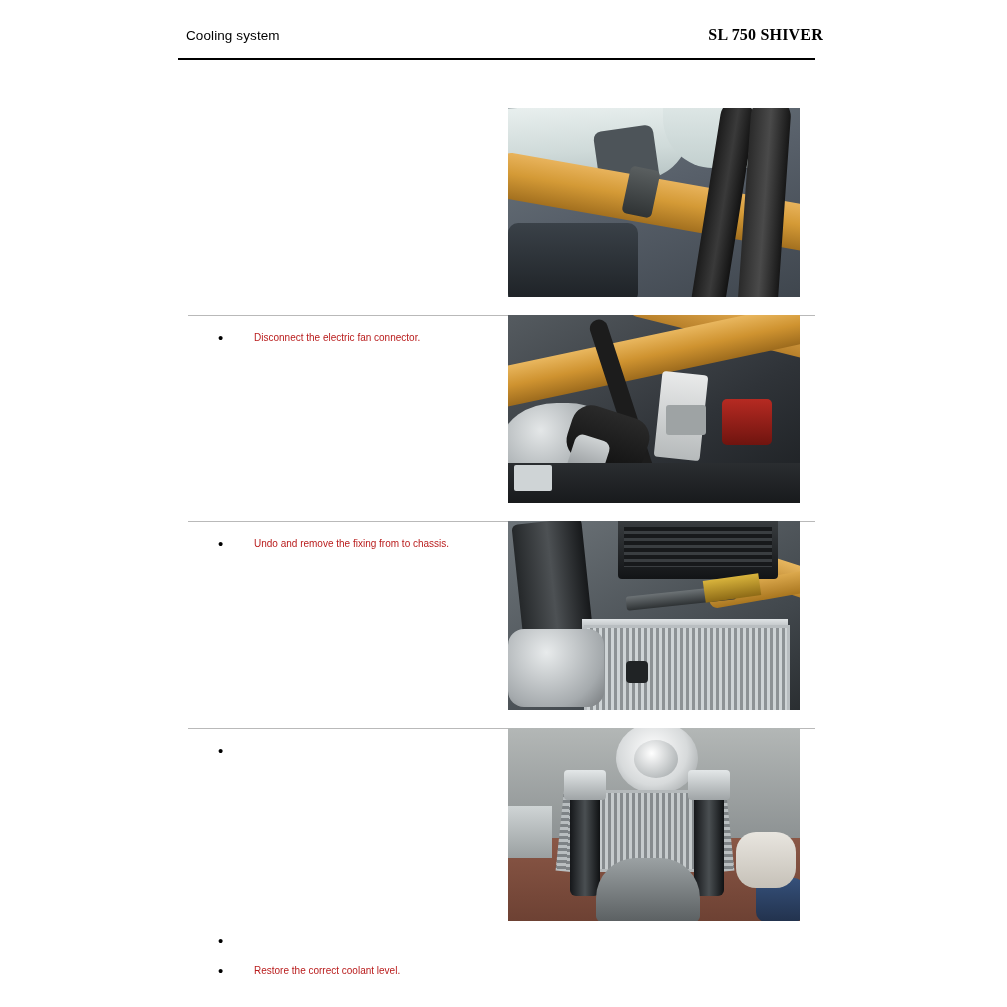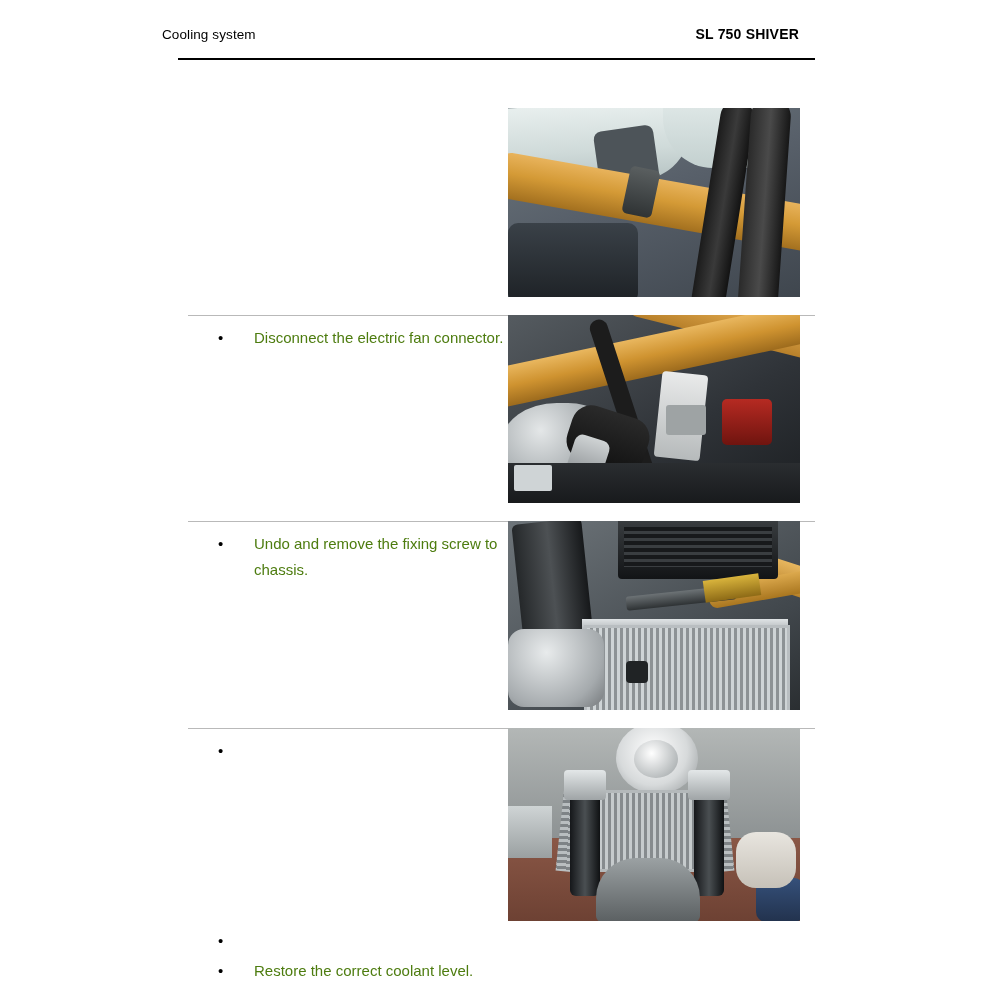--- a/index.html
+++ b/index.html
@@ -18,38 +18,39 @@
   .page {
     position: relative;
     width: 1007px;
     height: 1007px;
     background: #ffffff;
   }
 
   
   .header {
     position: absolute;
-    left: 162px;
+    left: 186px;
     top: 26px;
     width: 637px;
     display: flex;
     align-items: baseline;
     justify-content: space-between;
   }
   .header-left {
     font-size: 13.5px;
     font-weight: 400;
     letter-spacing: 0.1px;
     color: #000;
   }
   .header-right {
-    font-size: 14px;
+    font-size: 16px;
     font-weight: bold;
     letter-spacing: 0.2px;
     color: #000;
+    font-family: Liberation Serif, serif;
   }
   .header-rule {
     position: absolute;
     left: 178px;
     top: 58px;
     width: 637px;
     height: 2.2px;
     background: #000;
   }
 
@@ -93,23 +94,23 @@
     padding-left: 40px;
     box-sizing: border-box;
   }
   .bullet-dot {
     flex: 0 0 36px;
     font-size: 15px;
     line-height: 26px;
     text-align: left;
   }
   .bullet-text {
-    font-size: 15px;
+    font-size: 10px;
     line-height: 26px;
-    color: #4d7c0f;
+    color: #b91c1c;
     max-width: 252px;
   }
 
   
   .bottom-block {
     position: absolute;
     left: 178px;
     top: 928px;
     width: 637px;
   }
@@ -332,21 +333,21 @@
           </svg>
         </div>
       </div>
     </div>
 
     <div class="row" style="height:189px; margin-top:18px;">
       <div class="row-rule"></div>
       <div class="text-col">
         <div class="bullet-item">
           <div class="bullet-dot">•</div>
-          <div class="bullet-text">Undo and remove the fixing screw to chassis.</div>
+          <div class="bullet-text">Undo and remove the fixing from to chassis.</div>
         </div>
       </div>
       <div class="img-col">
         <div class="photo p3">
           <div class="bg"></div>
           <div class="gold"></div>
           <div class="gold2"></div>
           <div class="blk"></div>
           <div class="blkfin"></div>
           <div class="fork"></div>

